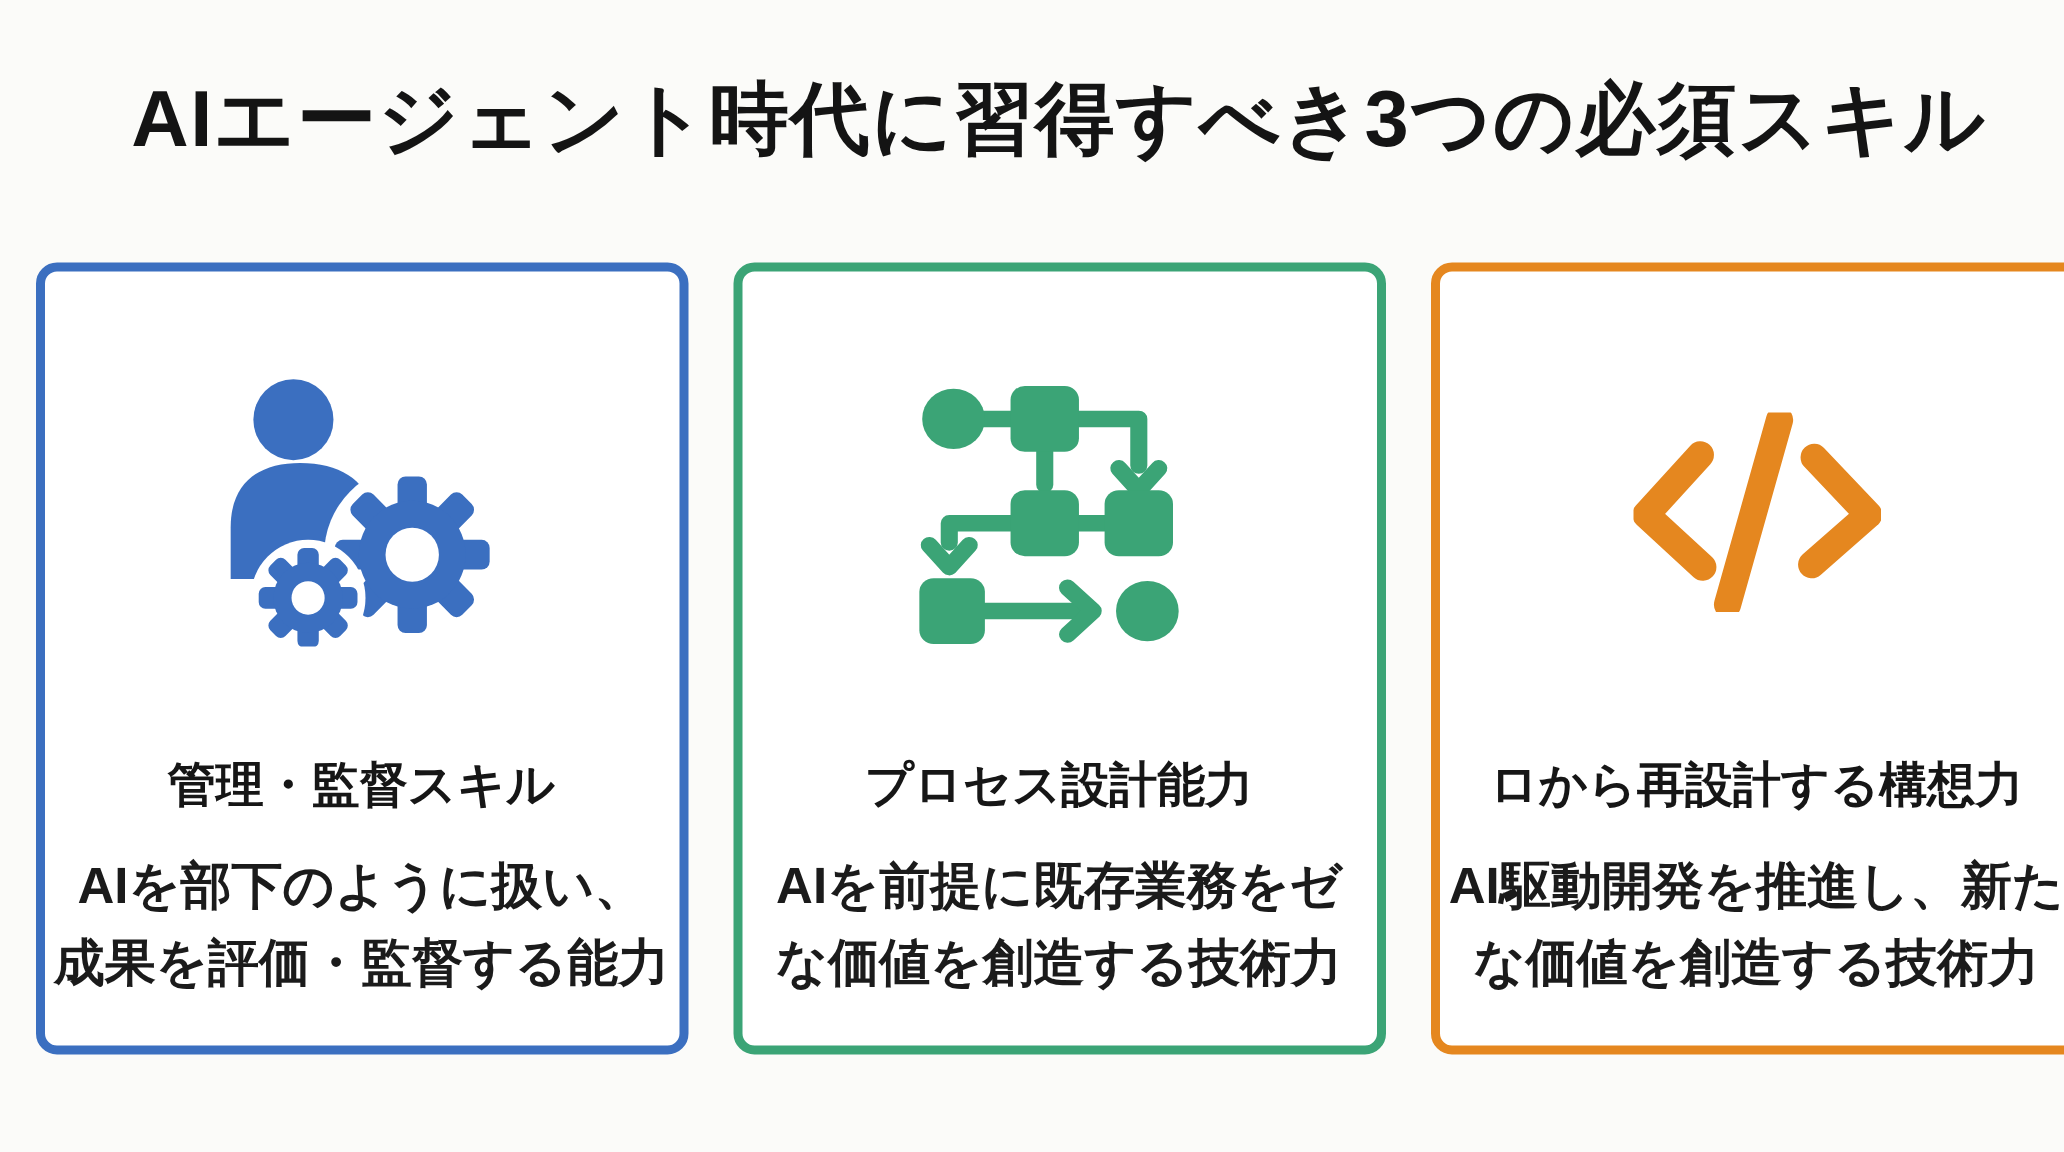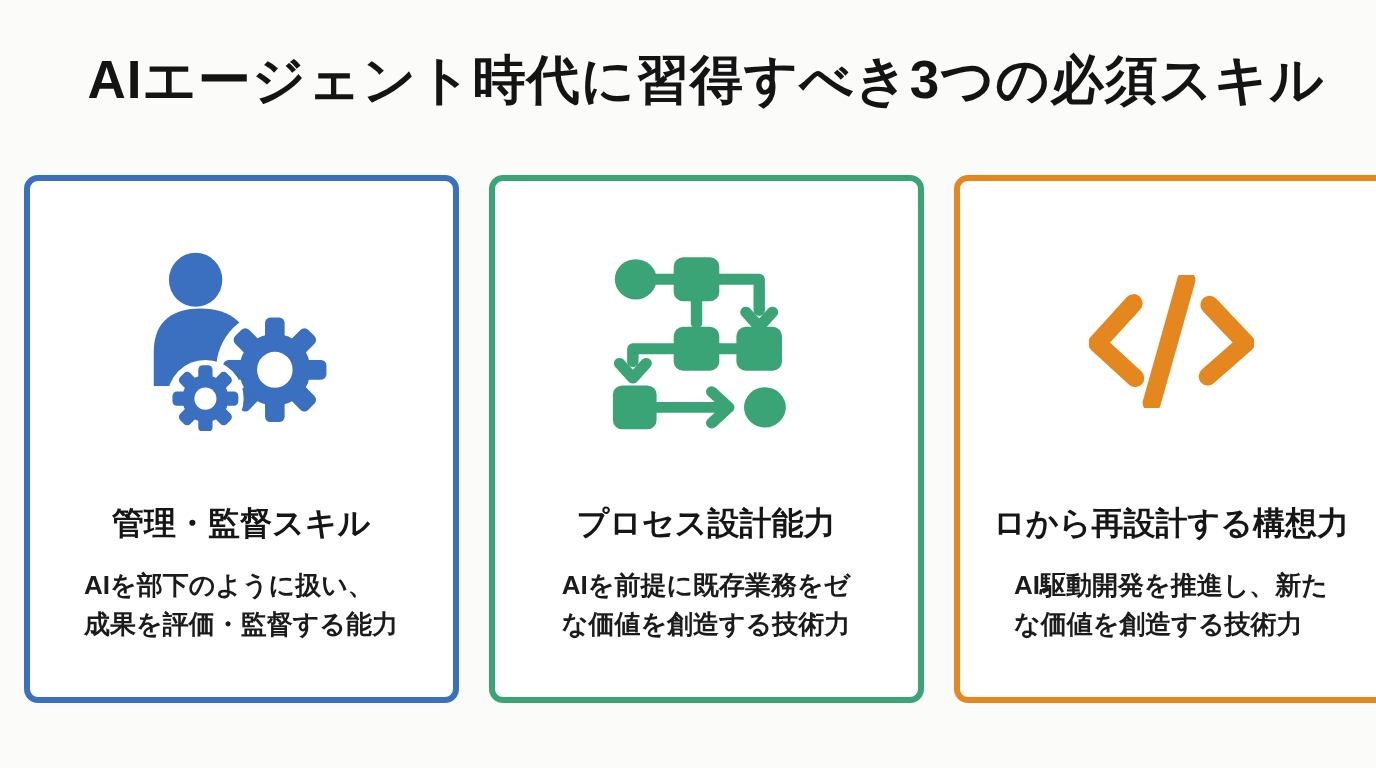--- a/index.html
+++ b/index.html
@@ -46,24 +46,24 @@
     margin-top: 72px;
     font-size: 32px;
     font-weight: 800;
     color: #161616;
     text-align: center;
     line-height: 1.1;
     white-space: nowrap;
   }
   .card-desc {
     margin-top: 25px;
-    font-size: 26px;
+    font-size: 34px;
     font-weight: 700;
     color: #1b1b1b;
-    text-align: left;
+    text-align: center;
     line-height: 1.5;
     white-space: pre-line;
   }
   svg { display: block; }
 </style>
 </head>
 <body>
 
 <div class="page">
 

